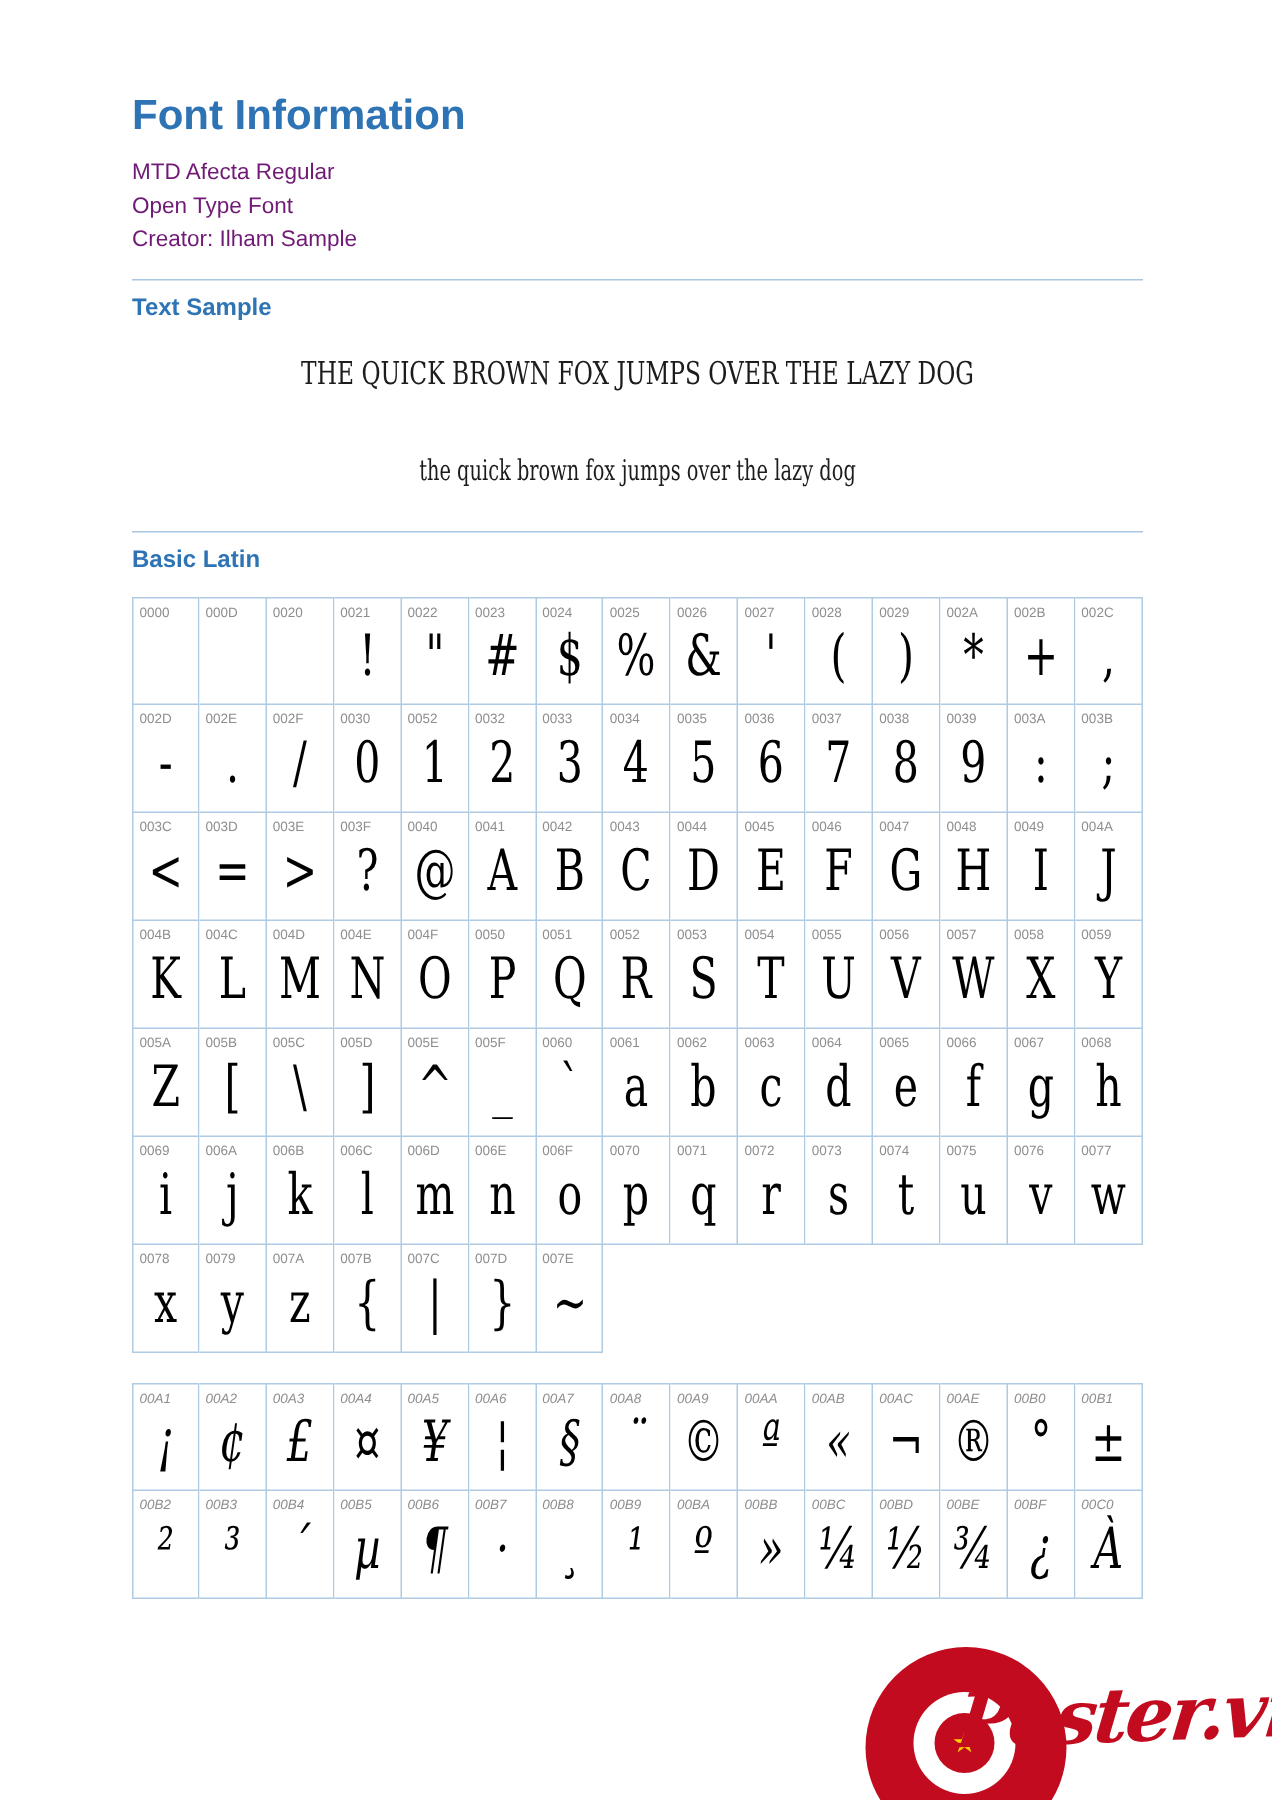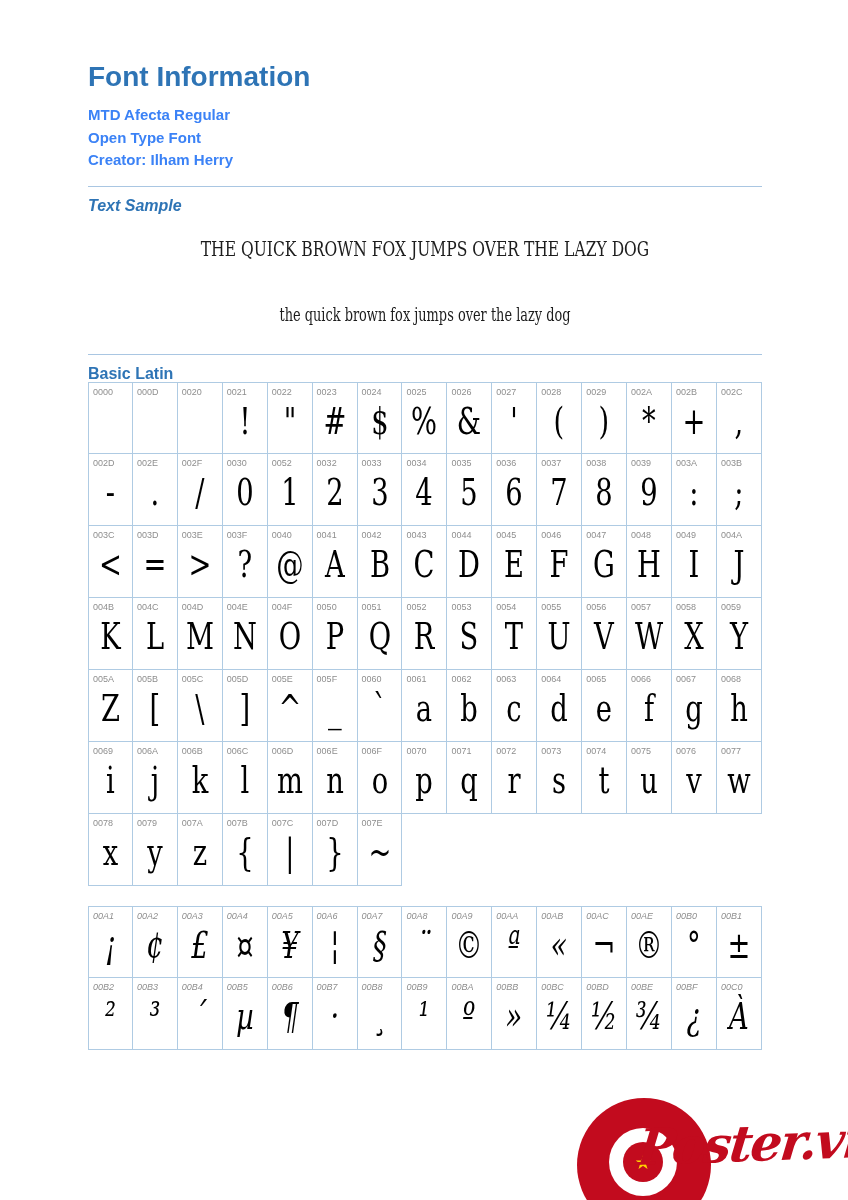--- a/index.html
+++ b/index.html
@@ -6,43 +6,43 @@
   .page{
     position:relative;width:848px;height:1200px;background:#ffffff;
     overflow:hidden;font-family:"Liberation Sans",sans-serif;color:#111;
   }
   .content{position:absolute;left:88px;top:0;width:674px;}
   h1.page-title{
     color:var(--heading-blue);font-size:28px;font-weight:bold;
     margin:62px 0 12px 0;line-height:30px;letter-spacing:0;
   }
   .info p{
-    margin:0;font-size:15px;font-weight:bold;line-height:22.5px;color:#3b82f6;
+    margin:0;font-size:15px;font-weight:normal;line-height:22.5px;color:#701a75;
   }
   h2.section-heading{
     border-top:1px solid var(--rule);
     color:var(--heading-blue);font-size:16px;font-weight:bold;
     padding-top:10px;margin:0 0 0 0;line-height:17px;
   }
-  .sec-textsample h2{margin-top:14px;font-style:italic;}
+  .sec-textsample h2{margin-top:14px;}
   .sec-basiclatin h2{margin-top:30px;}
   .sec-latin1 h2{margin-top:16px;}
   .sample{
     text-align:center;color:#1c1c1c;
     font-family:"DejaVu Serif",serif;white-space:nowrap;
   }
   .sample-upper{
     margin-top:24px;font-size:21px;line-height:22px;
     transform:scaleX(0.74);transform-origin:50% 50%;
   }
   .sample-lower{
     margin-top:44px;font-size:19px;line-height:20px;
     transform:scaleX(0.68);transform-origin:50% 50%;
   }
-  .glyph-grid{margin-top:0;}
+  .glyph-grid{margin-top:16px;}
   .sec-latin1 .glyph-grid{margin-top:20px;font-style:italic;}
   .grid-row{display:flex;}
   .glyph-cell{
     box-sizing:border-box;width:44.93px;height:72px;flex:none;
     border:1px solid var(--grid-border);border-left:0;
     background:#fff;overflow:visible;
   }
   .glyph-cell:first-child{border-left:1px solid var(--grid-border);}
   .grid-row + .grid-row .glyph-cell{border-top:0;}
   .code{
@@ -87,21 +87,21 @@
 <body>
 
 <div class="page">
   <div class="content">
 
     <h1 class="page-title">Font Information</h1>
 
     <div class="info">
       <p>MTD Afecta Regular</p>
       <p>Open Type Font</p>
-      <p>Creator: Ilham Herry</p>
+      <p>Creator: Ilham Sample</p>
     </div>
 
     <div class="section sec-textsample">
       <h2 class="section-heading">Text Sample</h2>
       <div class="sample sample-upper">THE QUICK BROWN FOX JUMPS OVER THE LAZY DOG</div>
       <div class="sample sample-lower">the quick brown fox jumps over the lazy dog</div>
     </div>
 
     <div class="section sec-basiclatin">
       <h2 class="section-heading">Basic Latin</h2>

